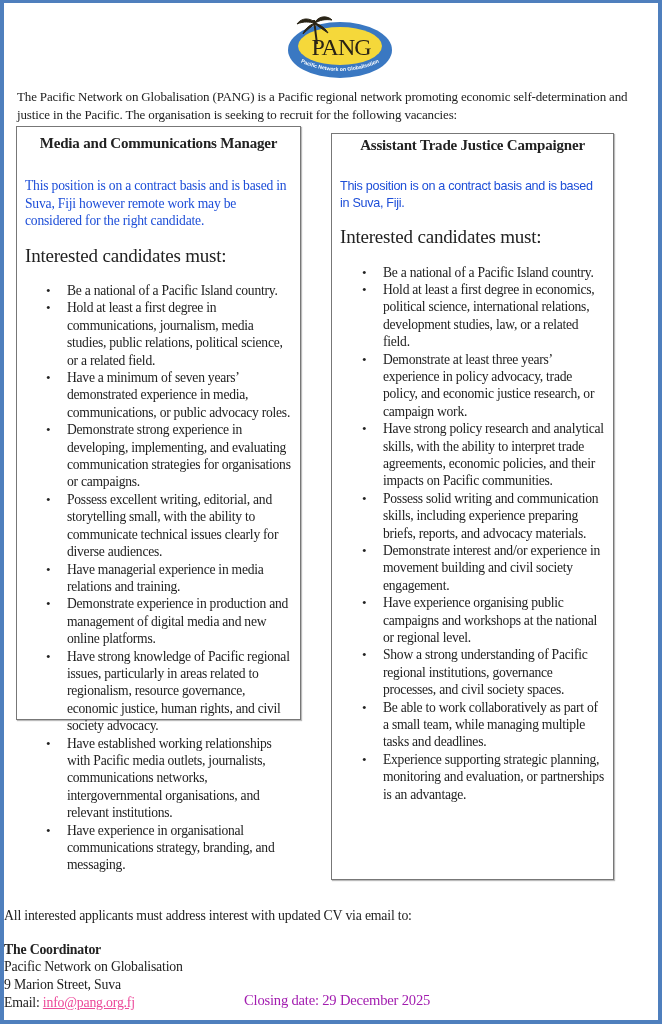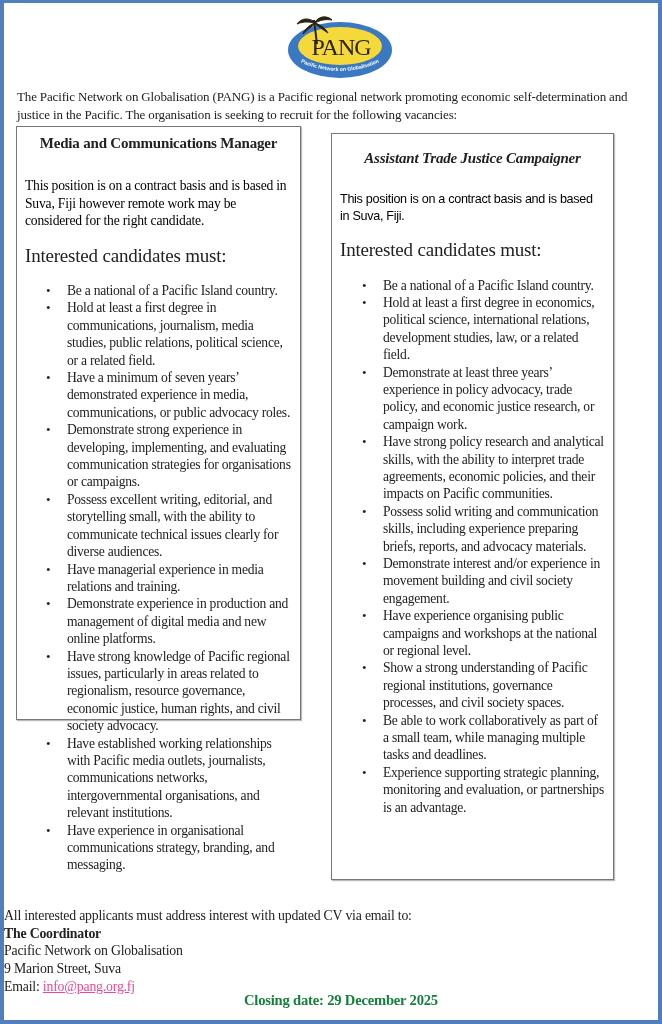--- a/index.html
+++ b/index.html
@@ -30,23 +30,23 @@
     background: #fff;
     box-shadow: 1px 1px 1px #bbb;
   }
   .box-left { left: 16px; top: 126px; width: 285px; height: 594px; }
   .box-right { left: 331px; top: 133px; width: 283px; height: 747px; }
   .box h2 {
     margin: 0; font-size: 15px; font-weight: bold; text-align: center;
     color: #222; letter-spacing: -0.2px;
   }
   .box-left h2 { margin-top: 8px; }
-  .box-right h2 { margin-top: 16px; font-style: italic; }
+  .box-right h2 { margin-top: 3px; }
   .para {
-    font-size: 13.6px; line-height: 17.5px; color: #000000; letter-spacing: -0.2px;
+    font-size: 13.6px; line-height: 17.5px; color: #1d4ed8; letter-spacing: -0.2px;
   }
   .box-left .para { margin: 25px 8px 0 8px; }
   .box-right .para.sans {
     font-family: "Liberation Sans", "DejaVu Sans", sans-serif;
     font-size: 12.6px; line-height: 17px; margin: 24px 8px 0 8px; letter-spacing: -0.3px;
   }
   .lead { margin: 17px 8px 0 8px; font-size: 19px; line-height: 17.5px; letter-spacing: -0.2px; }
   .box-right .lead { margin-top: 16px; }
   ul.reqs {
     margin: 18px 0 0 0; padding: 0 8px 0 50px; list-style: none;
@@ -56,25 +56,25 @@
     color: #222; letter-spacing: -0.25px;
   }
   ul.reqs li .bullet {
     position: absolute; left: -21px; top: 0; font-size: 13px;
   }
   .box-right ul.reqs { padding-left: 51px; }
   .footer {
     position: absolute; left: 4px; top: 907px; width: 632px;
     font-size: 13.8px; line-height: 17.7px; color: #222; letter-spacing: -0.2px;
   }
-  .footer .bold { font-weight: bold; }
+  .footer .bold { font-weight: bold; margin-top: 16px; }
   .footer a { color: #ec4899; text-decoration: underline; }
   .closing {
     position: absolute; left: 244px; top: 992px;
-    font-size: 14.6px; font-weight: bold; color: #15803d; letter-spacing: -0.2px;
+    font-size: 14.6px; font-weight: normal; color: #a21caf; letter-spacing: -0.2px;
   }
 </style>
 </head>
 <body>
 
 <div class="frame"></div>
 
 <div class="logo">
   <svg width="110" height="66" viewBox="0 0 110 66">
     <ellipse cx="56" cy="36" rx="52" ry="28" fill="#3a78c2"></ellipse>

